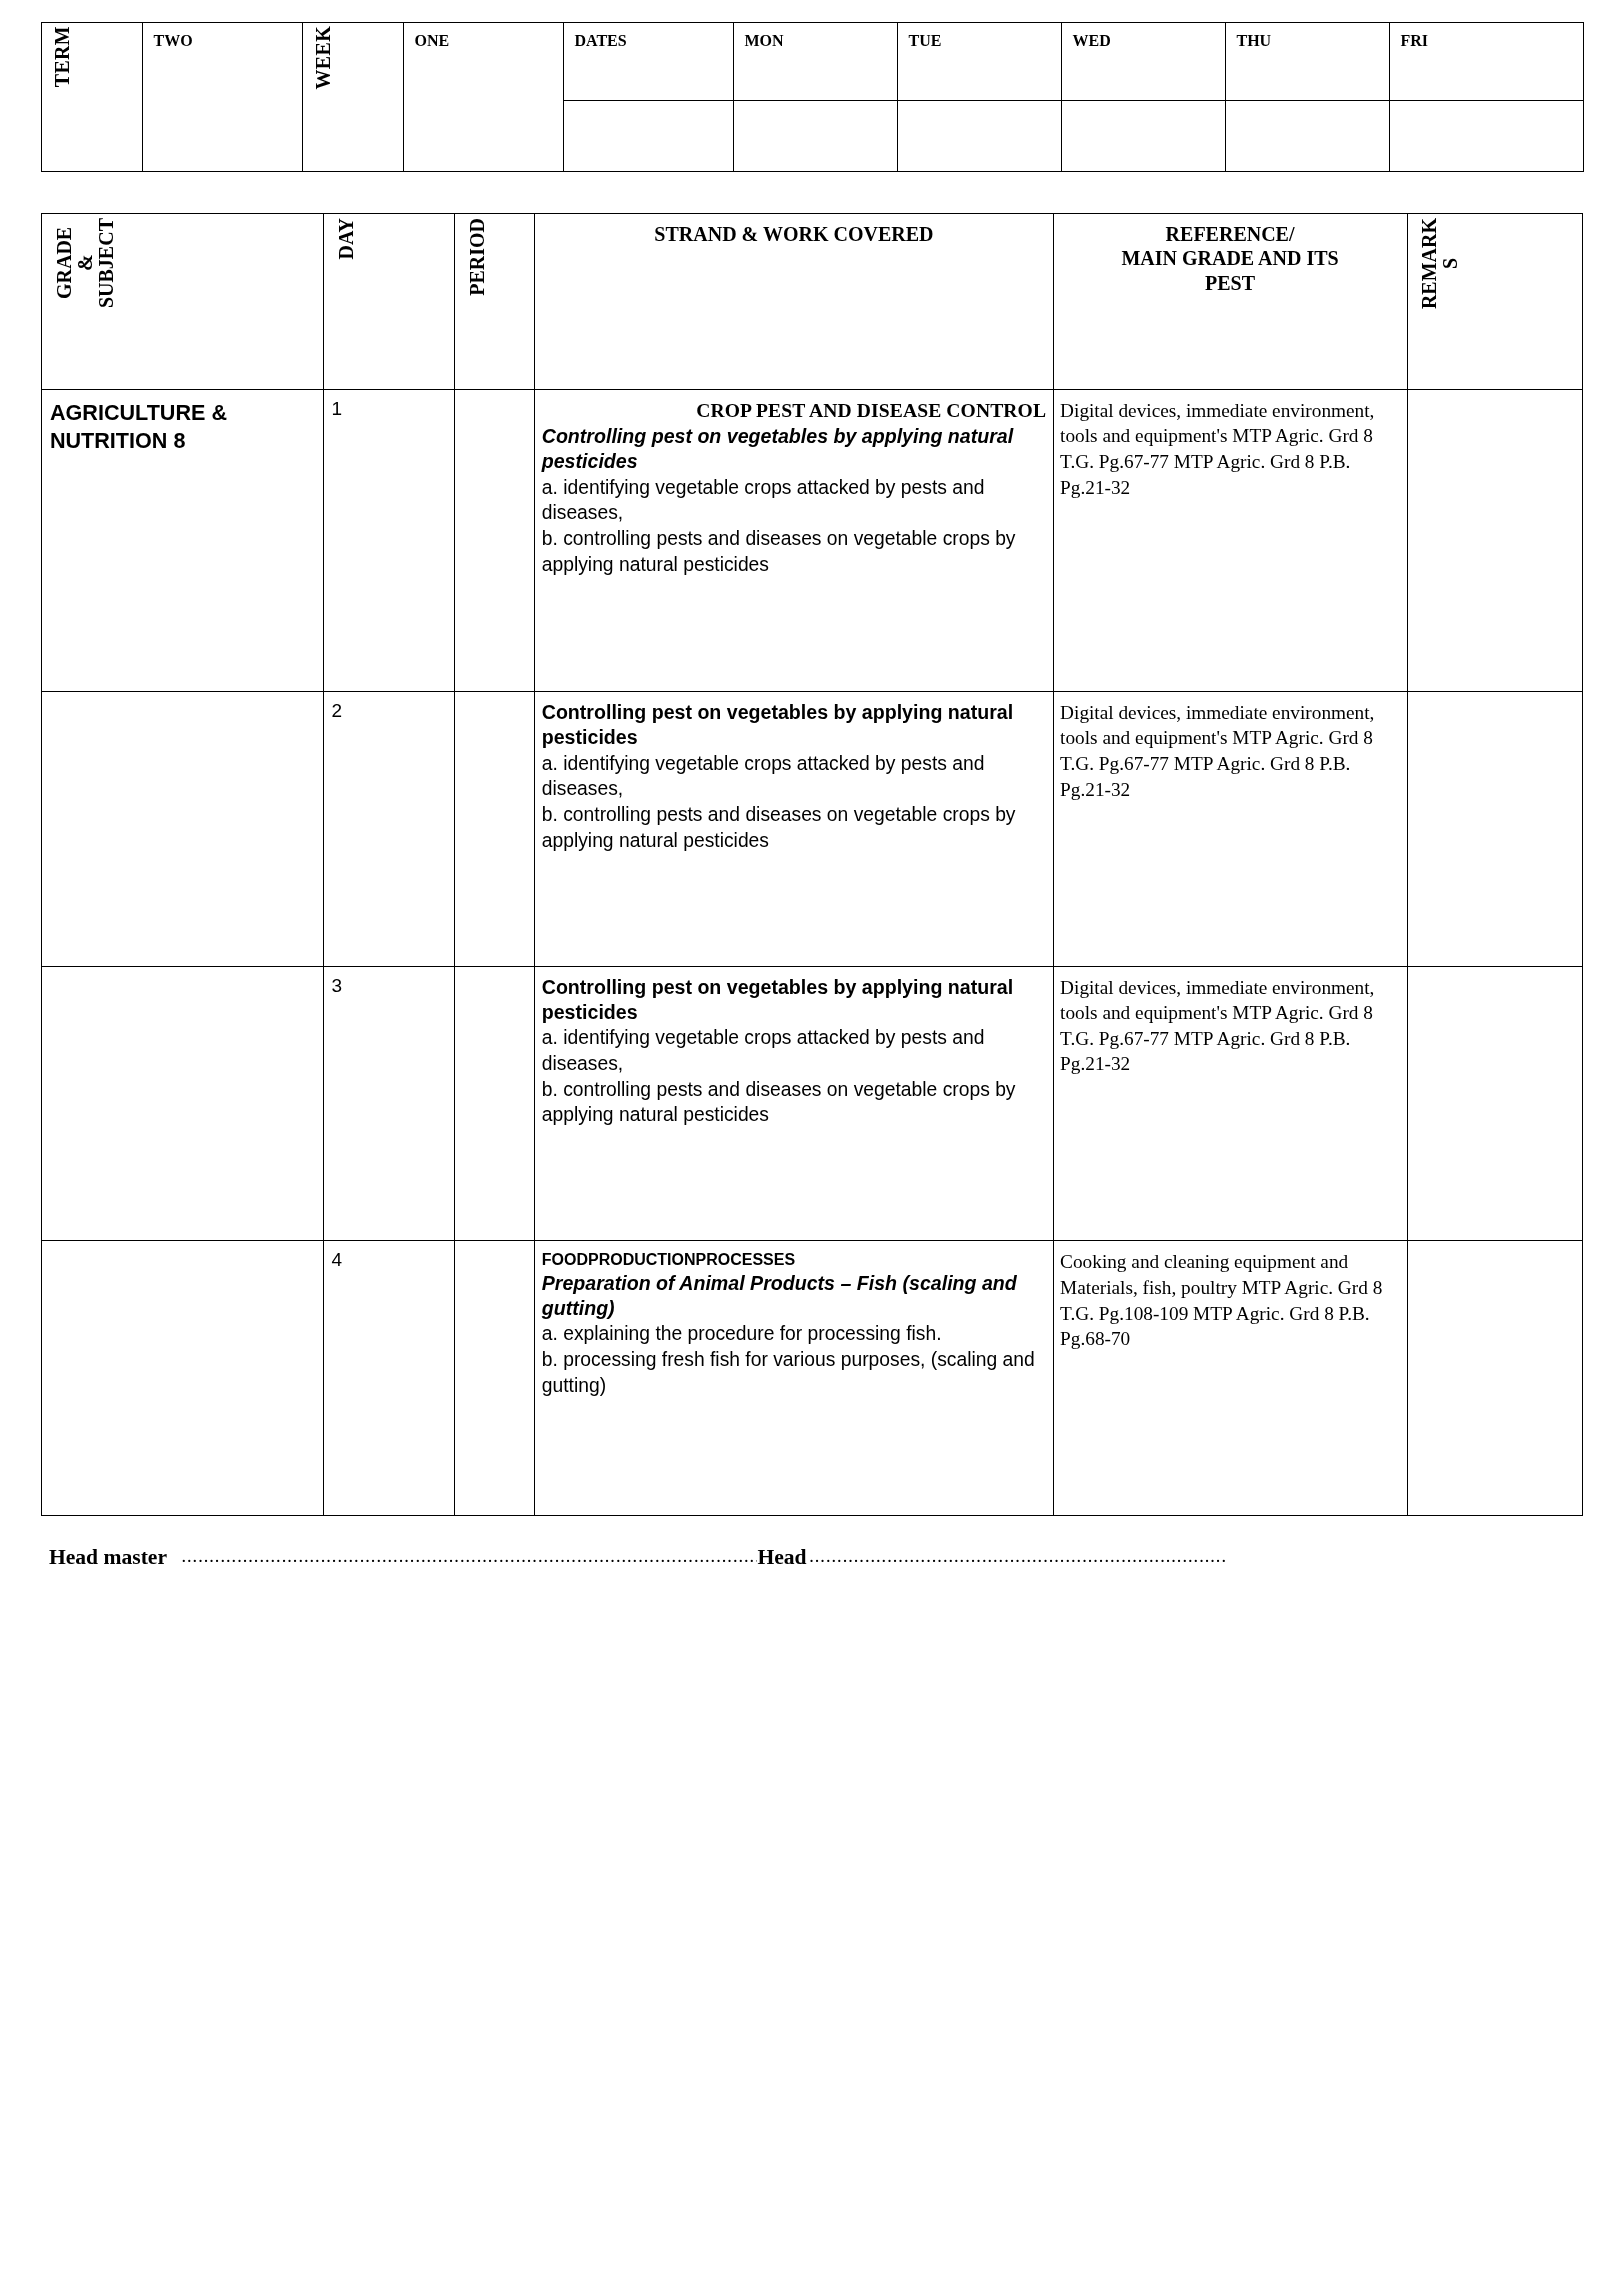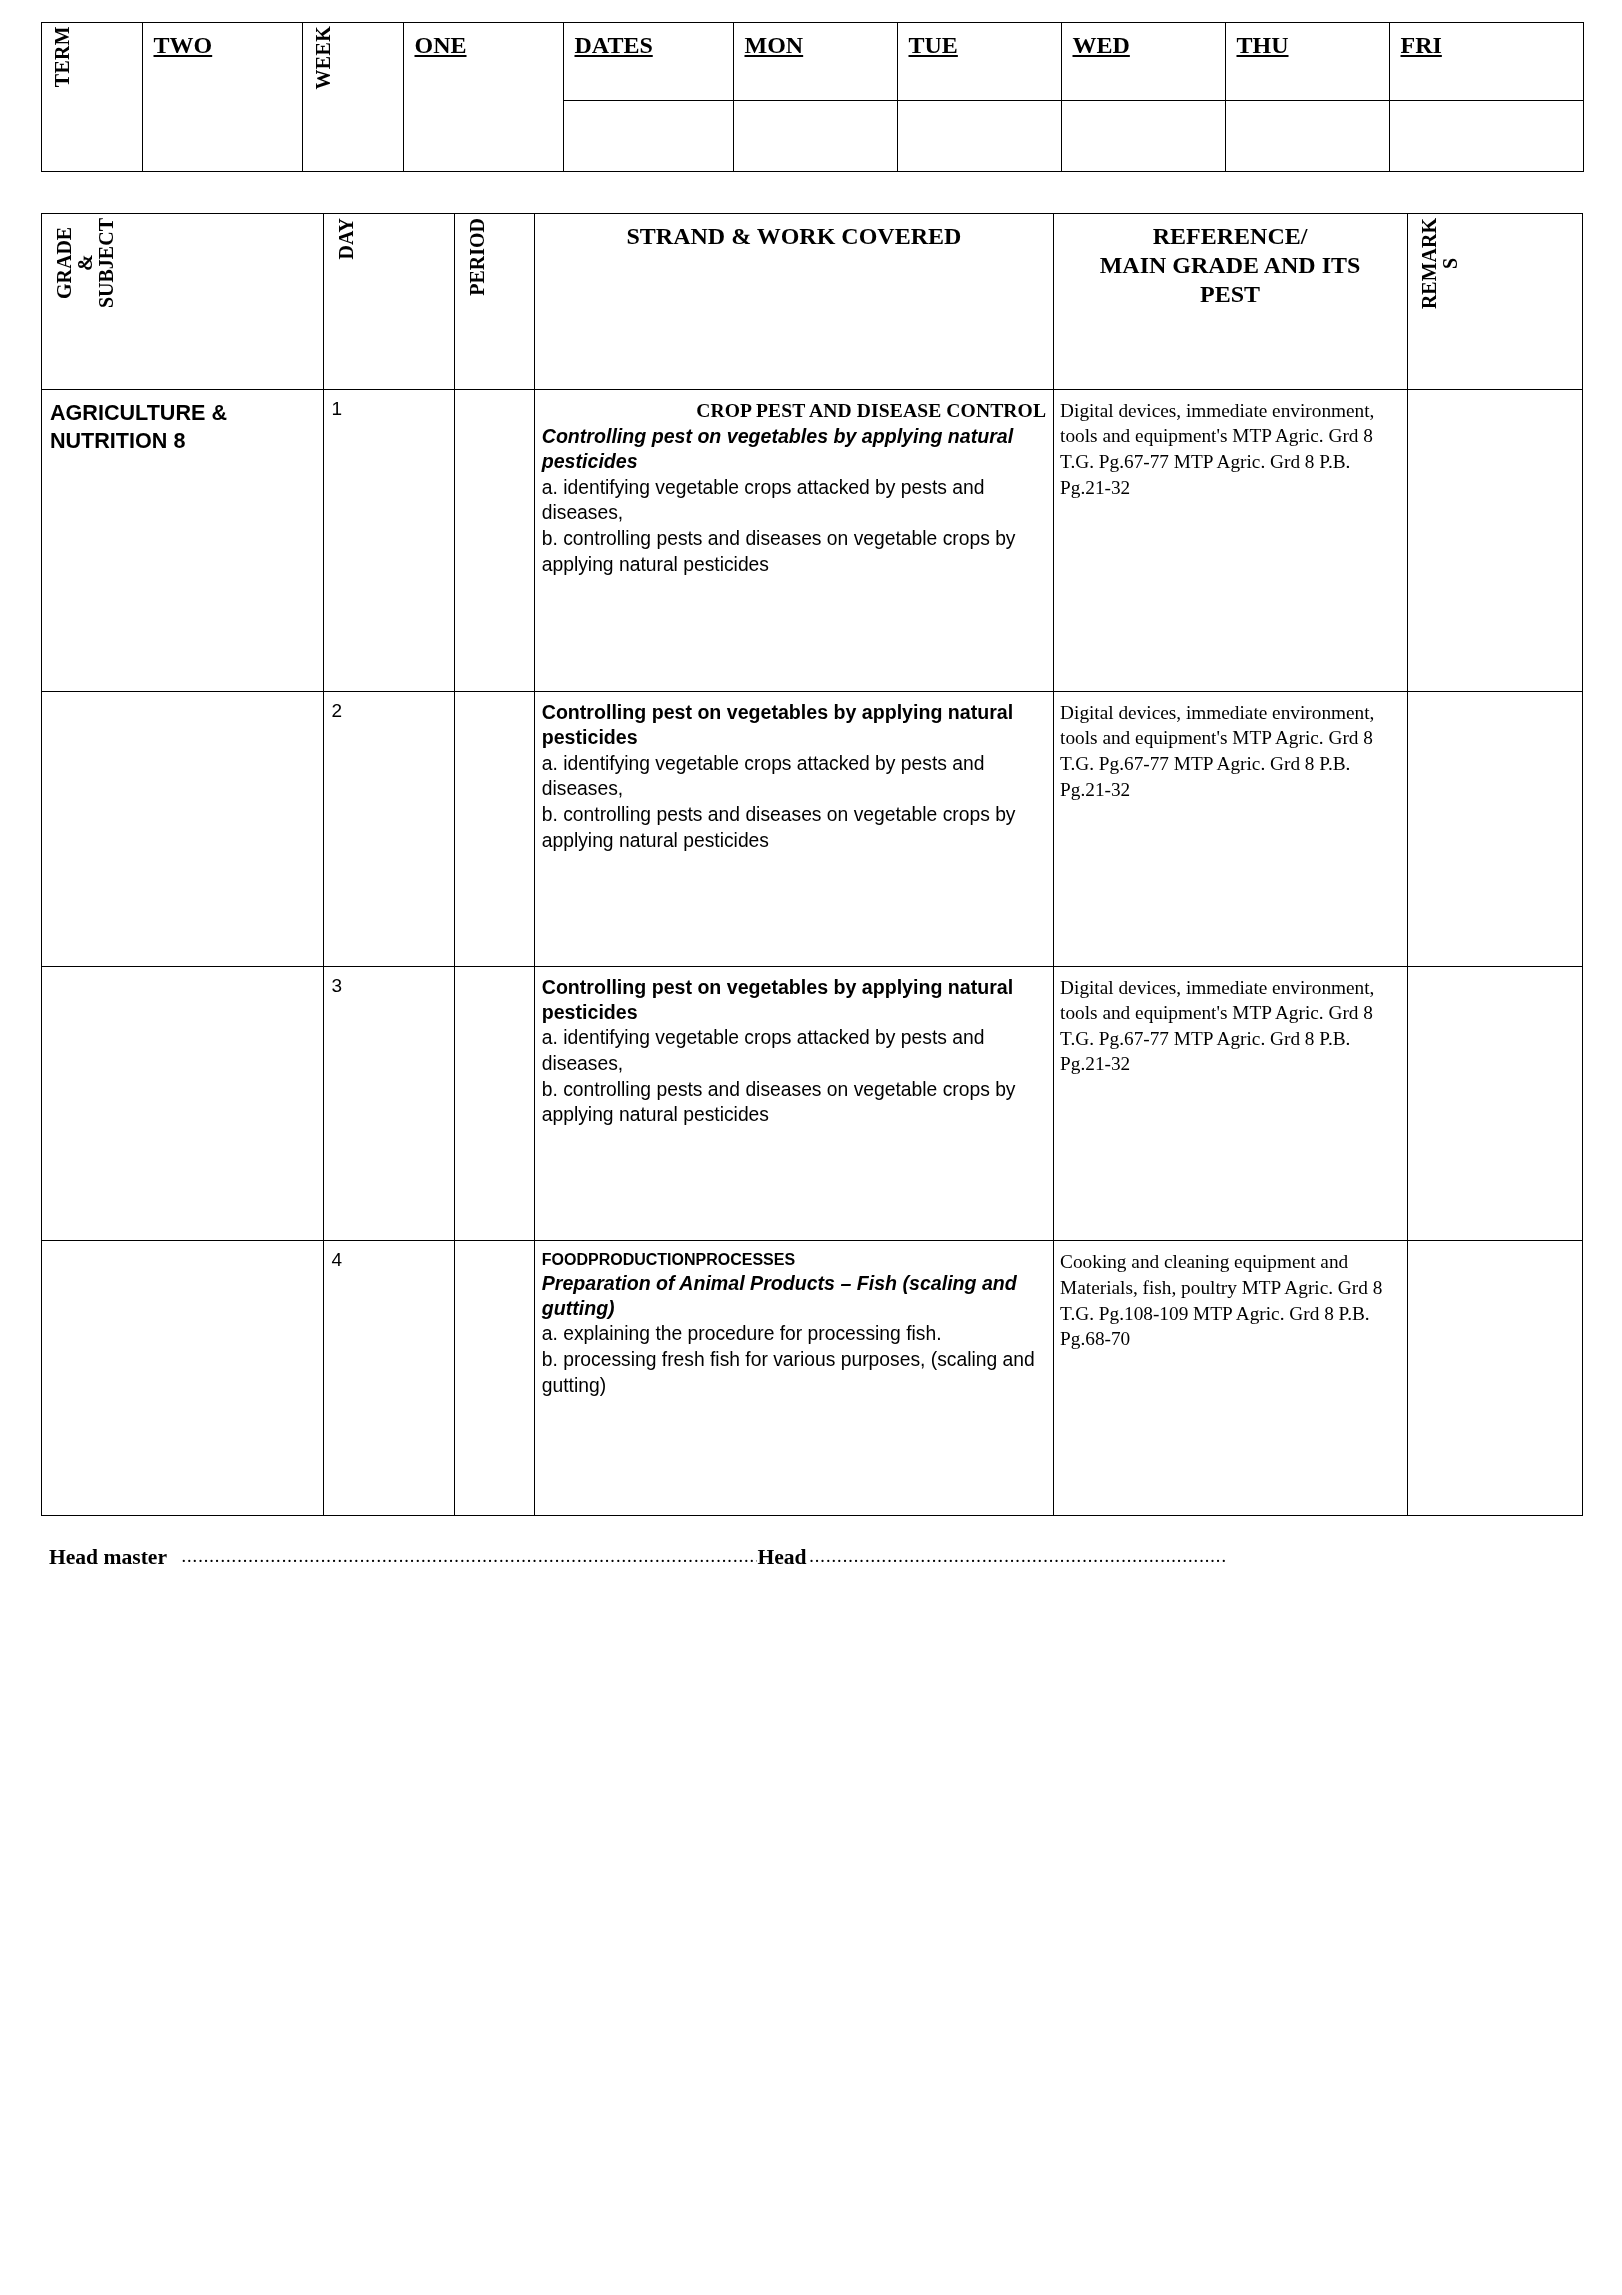--- a/index.html
+++ b/index.html
@@ -53,24 +53,23 @@
     font-weight: bold;
     font-size: 20px;
     letter-spacing: 0.3px;
   }
   .hdr-vert-cell {
     text-align: left;
     padding-left: 9.2px !important;
   }
   .hdr-plain {
     font-weight: bold;
-    font-size: 24px;
+    font-size: 16px;
     padding-top: 9.2px !important;
     padding-left: 10.5px !important;
-    text-decoration: underline;
   }
   .hdr-row2 td {
     height: 47px;
   }
   .blank-cell { border: 1.3px solid #000; }
 
   
   table.main {
     border-collapse: collapse;
     table-layout: fixed;
@@ -85,21 +84,21 @@
   .col-grade { width: 281px; }
   .col-day { width: 131px; }
   .col-period { width: 80px; }
   .col-strand { width: 517px; }
   .col-ref { width: 353px; }
   .col-remarks { width: 175px; }
 
   .th-center {
     text-align: center;
     font-weight: bold;
-    font-size: 24px;
+    font-size: 20px;
     font-family: "Liberation Serif", serif;
     line-height: 1.22;
     padding-top: 7.9px !important;
   }
   .th-vert-cell {
     height: 167px;
     text-align: left;
     padding-left: 11.8px !important;
   }
   .th-vert-cell .vert {

